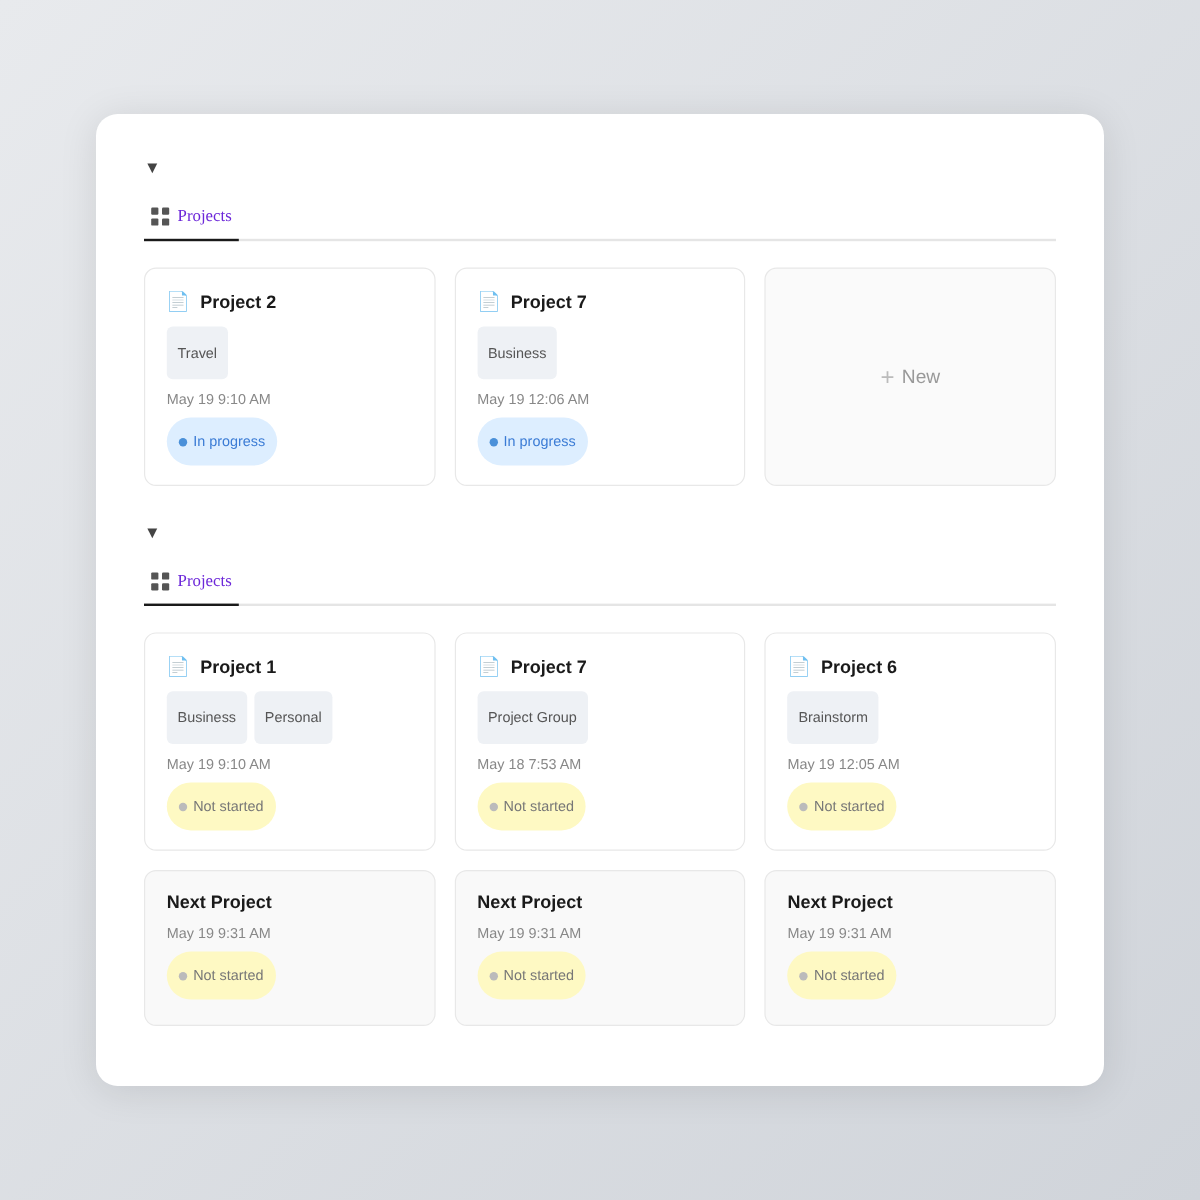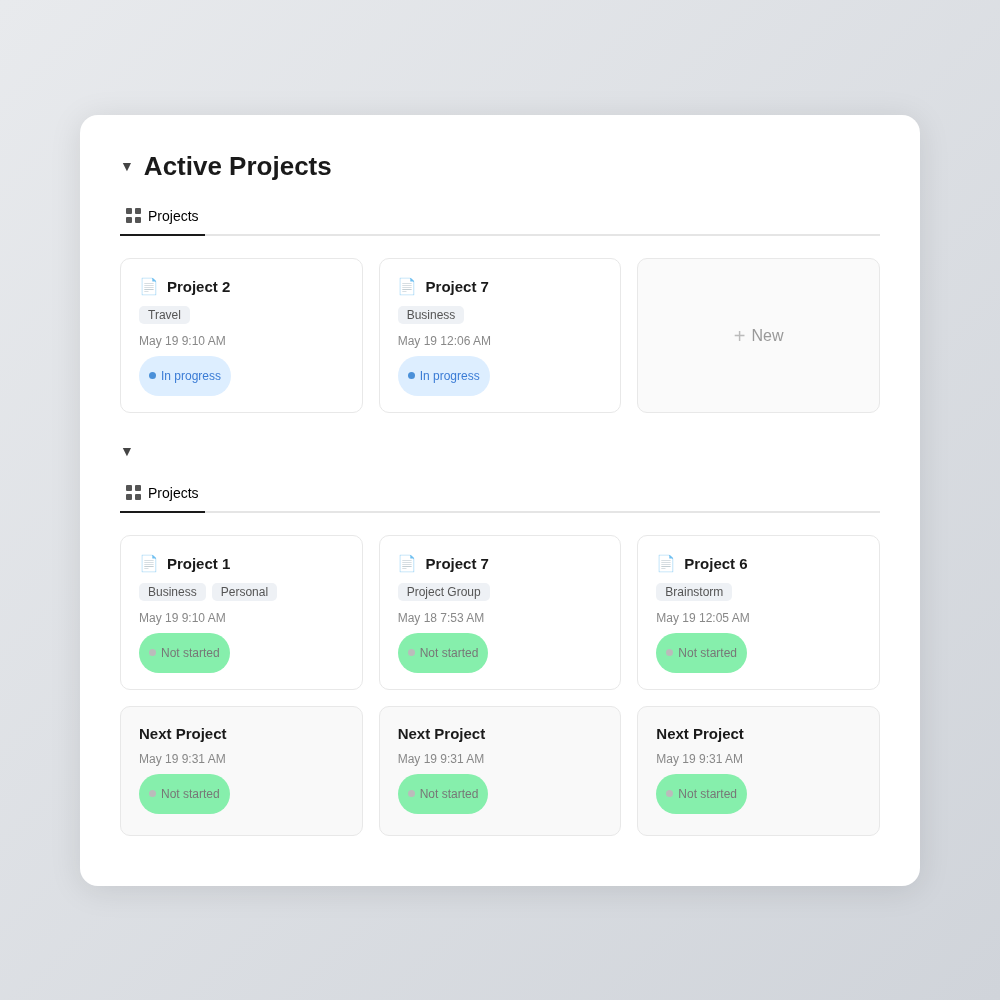--- a/index.html
+++ b/index.html
@@ -51,24 +51,25 @@
       margin-bottom: 22px;
       padding-bottom: 0;
     }
     .tab-item {
       display: flex;
       align-items: center;
       gap: 6px;
       padding: 8px 6px 10px 6px;
       font-size: 14px;
       font-weight: 500;
-      color: #000000;
+      color: #6d28d9;
       border-bottom: 2.5px solid #1a1a1a;
       margin-bottom: -2px;
       cursor: pointer;
+      font-family: Liberation Serif, serif;
     }
     .tab-icon {
       display: inline-grid;
       grid-template-columns: 1fr 1fr;
       gap: 2px;
       width: 16px;
       height: 16px;
     }
     .tab-icon span {
       background: #555;
@@ -132,21 +133,21 @@
     .tags-row {
       display: flex;
       flex-wrap: wrap;
       gap: 6px;
       margin-bottom: 10px;
     }
     .tag {
       background: #eef1f5;
       color: #555;
       font-size: 12px;
-      padding: 2px 9px;
+      padding: 15px 9px;
       border-radius: 5px;
     }
 
     .card-date {
       font-size: 12px;
       color: #888;
       margin-bottom: 8px;
     }
 
     .status-badge {
@@ -155,21 +156,21 @@
       gap: 5px;
       font-size: 12px;
       padding: 13px 10px;
       border-radius: 20px;
     }
     .status-badge.in-progress {
       background: #ddeeff;
       color: #3a7bd5;
     }
     .status-badge.not-started {
-      background: #86efac;
+      background: #fef9c3;
       color: #777;
     }
     .status-dot {
       width: 7px;
       height: 7px;
       border-radius: 50%;
       display: inline-block;
     }
     .dot-progress { background: #4a90d9; }
     .dot-not-started { background: #bbb; }
@@ -186,21 +187,20 @@
     }
   </style>
 </head>
 <body>
 
 <div class="main-card">
 
   <div class="section">
     <div class="section-header">
       <span class="chevron-icon">▼</span>
-      <span class="section-title">Active Projects</span>
     </div>
 
     <div class="tab-bar">
       <div class="tab-item">
         <div class="tab-icon">
           <span></span>
             <span></span>
             <span></span>
             <span></span>
         </div>

